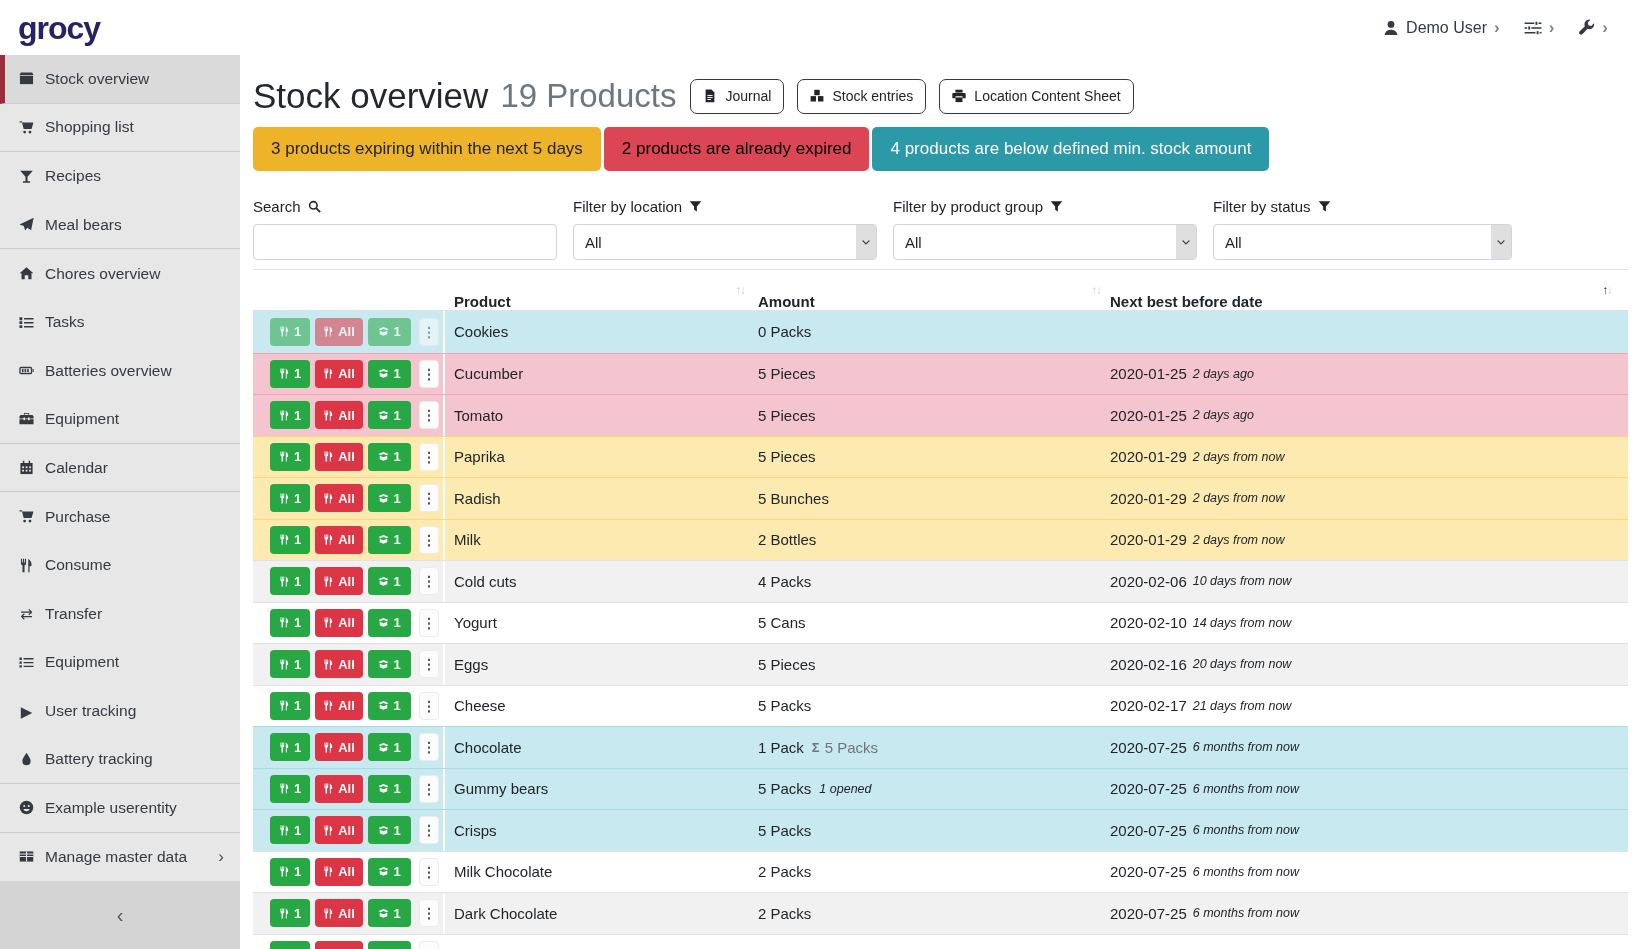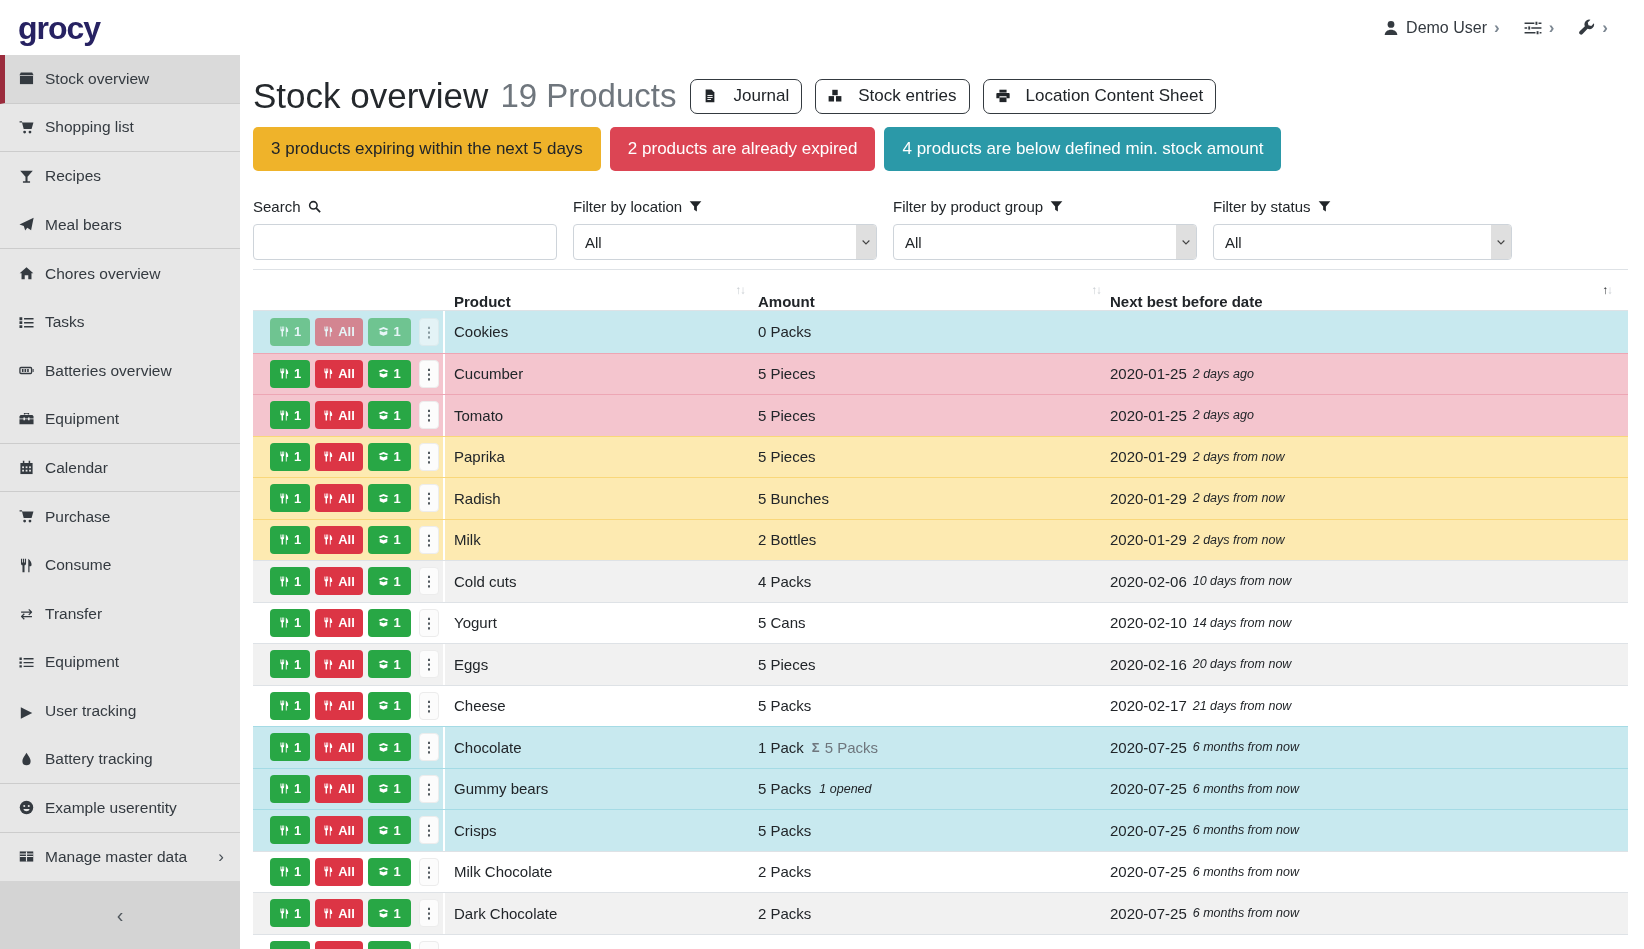--- a/index.html
+++ b/index.html
@@ -33,26 +33,26 @@
     justify-content:center; color:#4f565c; font-size:20px; cursor:pointer; }
 
   
   .main { position:absolute; top:55px; left:240px; right:0; bottom:0;
     background:#fff; padding:20px 16px 0 13px; overflow:hidden; }
 
   .title-row { display:flex; align-items:center; }
   h1 { font-size:35px; font-weight:400; line-height:42px; color:#24282c; }
   .subtitle { font-size:33px; font-weight:400; line-height:42px; color:#6f767d; margin-left:12px; }
   .hbuttons { display:flex; gap:13px; margin-left:14px; }
-  .hbtn { height:35px; display:inline-flex; align-items:center; gap:16px; padding:0 12px;
-    border:1px solid #343a40; border-radius:7px; background:#fff; font-size:17px;
+  .hbtn { height:35px; display:inline-flex; align-items:center; gap:8px; padding:0 12px;
+    border:1px solid #343a40; border-radius:7px; background:#fff; font-size:14px;
     color:#212529; font-family:inherit; cursor:pointer; }
   .hbtn .icon { font-size:14px; }
 
-  .banners { display:flex; gap:9px; margin-top:10px; }
+  .banners { display:flex; gap:3px; margin-top:10px; }
   .banner { height:44px; display:inline-flex; align-items:center; padding:0 18px;
     border-radius:5px; font-size:17px; font-weight:500; cursor:pointer; }
 
   .filters { display:flex; gap:16px; margin-top:26px; }
   .fgroup { display:flex; flex-direction:column; }
   .fg-search,.fg-loc,.fg-grp { width:304px; }
   .fg-status { width:299px; }
   .flabel { display:flex; align-items:center; gap:7px; font-size:15px; height:18px; color:#212529; }
   .flabel .icon { font-size:13px; color:#212529; }
   .search-input { margin-top:9px; height:36px; width:100%; border:1px solid #ced4da;
@@ -348,21 +348,21 @@
               <path d="M4 9.6h8V15H4z"></path>
             </svg>
           </span>
           <span>Location Content Sheet</span>
         </button>
       </div>
   </div>
 
   <div class="banners" id="banners">
       <div class="banner" style="background: rgb(239, 179, 42); color: rgb(33, 37, 41);">3 products expiring within the next 5 days</div>
-      <div class="banner" style="background: rgb(220, 69, 84); color: #ffffff;">2 products are already expired</div>
+      <div class="banner" style="background: rgb(220, 69, 84); color: #000000;">2 products are already expired</div>
       <div class="banner" style="background: rgb(43, 153, 168); color: rgb(255, 255, 255);">4 products are below defined min. stock amount</div>
     </div>
 
   <div class="filters">
     <div class="fgroup fg-search">
       <div class="flabel">
         <span>Search</span>
         <span class="icon" style="">
             <svg viewBox="0 0 16 16" fill="currentColor">
               <circle cx="6.6" cy="6.6" r="4.6" fill="none" stroke="currentColor" stroke-width="1.9"></circle>

